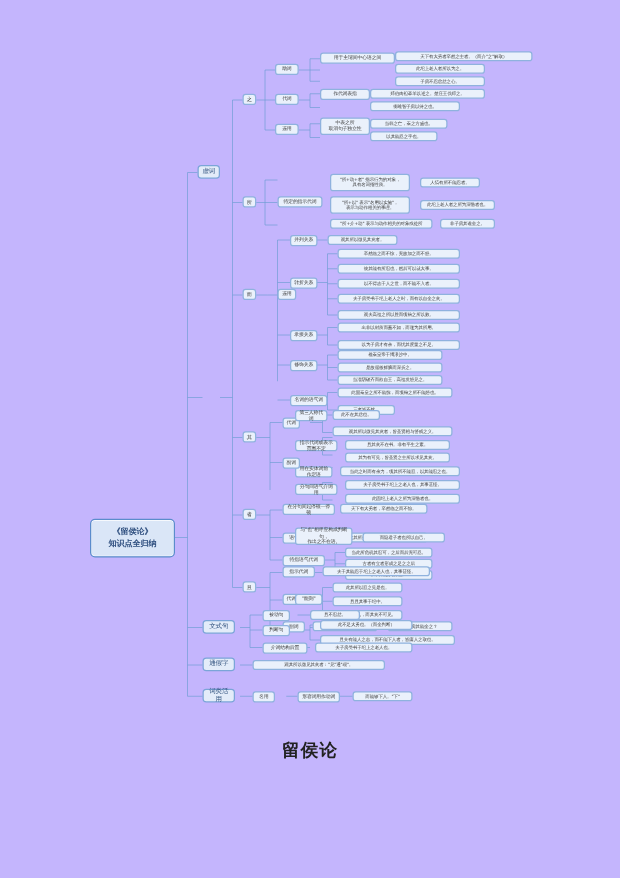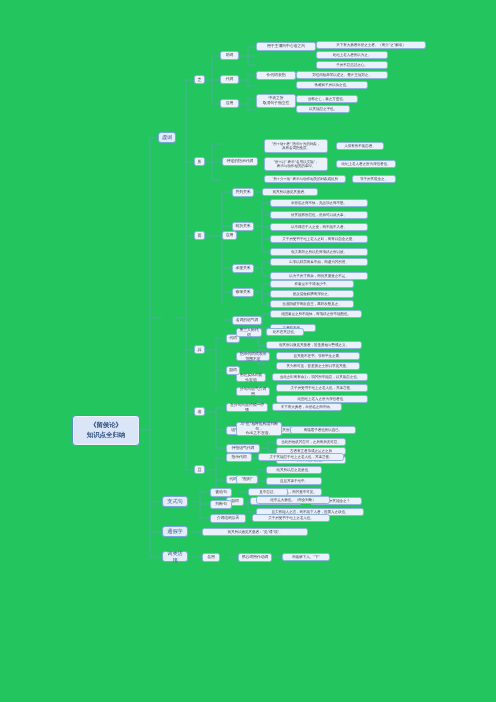--- a/index.html
+++ b/index.html
@@ -5,21 +5,21 @@
   html,body{margin:0;padding:0;}
   body{
     width:496px;height:702px;
     background:#ffffff;
     font-family:"DejaVu Sans","Liberation Sans",sans-serif;
     overflow:hidden;
   }
   #page{
     position:relative;
     width:496px;height:702px;
-    background:#22c55e;
+    background:#c4b5fd;
   }
   
   #mindmap{
     position:absolute;
     left:0;top:40px;
     width:496px;height:530px;
   }
   #mm-svg{
     position:absolute;left:0;top:0;
     width:496px;height:530px;
@@ -389,15 +389,16 @@
 
     <div class="node lvl5" style="left:202px;top:488px;width:106px;height:8px;">观其所以微见其意者："见"通"现"。</div>
 
     <div class="node lvl4" style="left:202px;top:513px;width:18px;height:9px;">名用</div>
     <div class="node lvl4" style="left:238px;top:513px;width:34px;height:9px;">形容词用作动词</div>
     <div class="node lvl5" style="left:282px;top:513px;width:48px;height:8px;">而能够下人。"下"</div>
 
   </div>
 
   <div id="doc-title-block">
+    <div id="doc-title">留侯论</div>
   </div>
 
 </div>
 
 </body></html>

